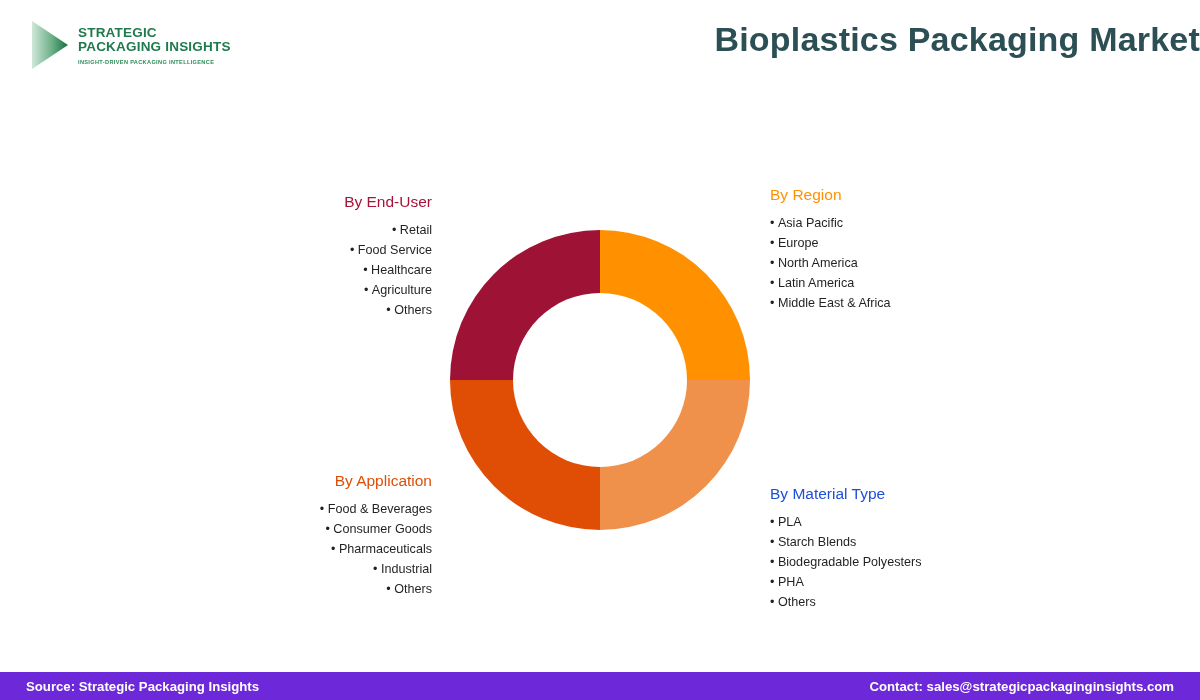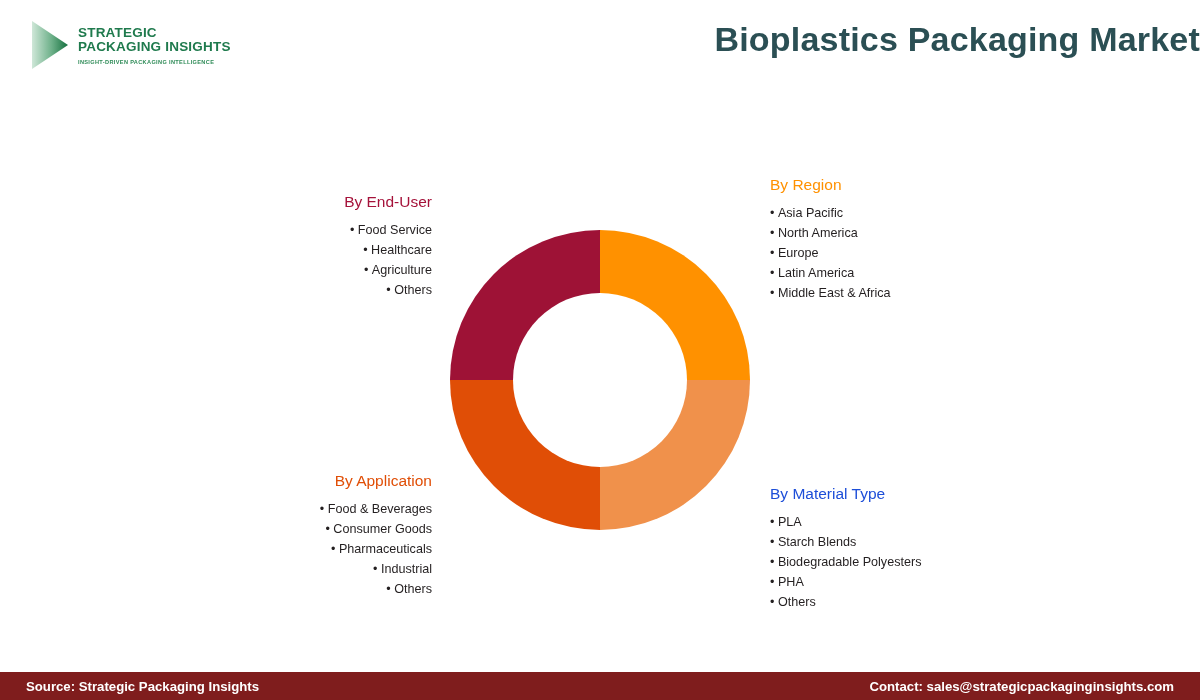--- a/index.html
+++ b/index.html
@@ -40,21 +40,21 @@
   .seg ul { list-style:none; }
   .seg li {
     font-size:12.6px; color:#231F20; line-height:20px; white-space:nowrap;
   }
   .seg li::before { content:"\2022\00a0"; }
 
   .seg-right { text-align:left; }
   .seg-left  { text-align:right; }
 
   #seg-end-user   { left:232px; top:193px; width:200px; }
-  #seg-region     { left:770px; top:176px; width:280px; }
+  #seg-region     { left:770px; top:186px; width:280px; }
   #seg-application{ left:172px; top:472px; width:260px; }
   #seg-material   { left:770px; top:485px; width:300px; }
 
   
   .footer {
     position:absolute; left:0; bottom:0; width:1200px; height:28px;
     background:#2C6B57; display:flex; align-items:center;
     justify-content:space-between; padding:0 26px;
   }
   .footer div { color:#ffffff; font-size:13.2px; font-weight:bold; white-space:nowrap; }
@@ -99,33 +99,34 @@
         <path id="slice-1" d="M150 150 L300 150 A150 150 0 0 1 150 300 Z" fill="#F0914B"></path>
         <path id="slice-2" d="M150 150 L150 300 A150 150 0 0 1 0 150 Z" fill="#E04E06"></path>
         <path id="slice-3" d="M150 150 L0 150 A150 150 0 0 1 150 0 Z" fill="#9E1236"></path>
       </g>
     </svg>
   </div>
 
   <div class="seg seg-left" id="seg-end-user">
     <div class="seg-head" style="color: rgb(165, 18, 58);">By End-User</div>
     <ul>
+      <li>Retail</li>
       <li>Food Service</li>
       <li>Healthcare</li>
       <li>Agriculture</li>
       <li>Others</li>
     </ul>
   </div>
 
   <div class="seg seg-right" id="seg-region">
     <div class="seg-head" style="color: rgb(255, 145, 0);">By Region</div>
     <ul>
       <li>Asia Pacific</li>
+      <li>Europe</li>
       <li>North America</li>
-      <li>Europe</li>
       <li>Latin America</li>
       <li>Middle East &amp; Africa</li>
     </ul>
   </div>
 
   <div class="seg seg-left" id="seg-application">
     <div class="seg-head" style="color: rgb(224, 78, 6);">By Application</div>
     <ul>
       <li>Food &amp; Beverages</li>
       <li>Consumer Goods</li>
@@ -139,18 +140,18 @@
     <div class="seg-head" style="color: #1d4ed8;">By Material Type</div>
     <ul>
       <li>PLA</li>
       <li>Starch Blends</li>
       <li>Biodegradable Polyesters</li>
       <li>PHA</li>
       <li>Others</li>
     </ul>
   </div>
 
-  <div class="footer" style="background: #7f1d1d;">
+  <div class="footer" style="background: #6d28d9;">
     <div style="color: rgb(255, 255, 255);">Source: Strategic Packaging Insights</div>
     <div style="color: rgb(255, 255, 255);">Contact: sales@strategicpackaginginsights.com</div>
   </div>
 
 </div>
 
 </body></html>

